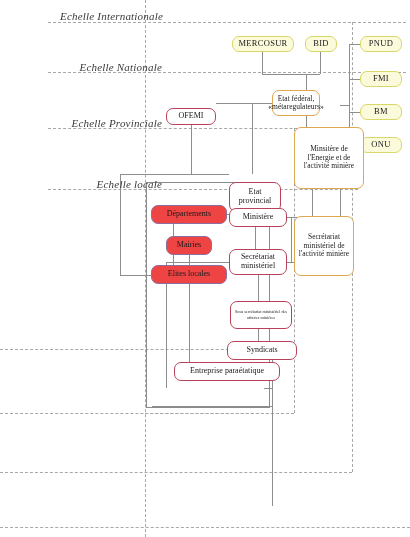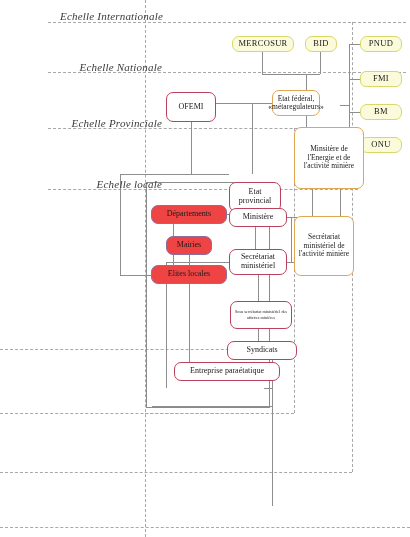--- a/index.html
+++ b/index.html
@@ -163,27 +163,27 @@
   <div class="conn v" style="left:166px;top:284px;height:94px;"></div>
 
   <div class="scale-label" style="left:60px;top:10px;width:102px;">Echelle Internationale</div>
   <div class="scale-label" style="left:60px;top:61px;width:102px;">Echelle Nationale</div>
   <div class="scale-label" style="left:60px;top:117px;width:102px;">Echelle Provinciale</div>
   <div class="scale-label" style="left:60px;top:178px;width:102px;">Echelle locale</div>
 
   <div class="node yellow" style="left:232px;top:36px;width:62px;height:16px;">MERCOSUR</div>
   <div class="node yellow" style="left:305px;top:36px;width:32px;height:16px;">BID</div>
   <div class="node yellow" style="left:360px;top:36px;width:42px;height:16px;">PNUD</div>
-  <div class="node yellow" style="left:360px;top:71px;width:42px;height:16px;border-radius:6px;">FMI</div>
+  <div class="node yellow" style="left:360px;top:71px;width:42px;height:16px;">FMI</div>
   <div class="node yellow" style="left:360px;top:104px;width:42px;height:16px;">BM</div>
   <div class="node yellow" style="left:360px;top:137px;width:42px;height:16px;">ONU</div>
 
   <div class="node orange" style="left:272px;top:90px;width:48px;height:26px;">Etat fédéral, «métaregulateurs»</div>
 
-  <div class="node crimson" style="left:166px;top:92px;width:50px;height:30px;">OFEMI</div>
+  <div class="node crimson" style="left:166px;top:108px;width:50px;height:17px;">OFEMI</div>
 
   <div class="node orange" style="left:294px;top:127px;width:70px;height:62px;">Minsitère de l'Energie et de l'activité minière</div>
 
   <div class="node crimson" style="left:229px;top:159px;width:52px;height:30px;margin-top:23px;">Etat provincial</div>
 
   <div class="node purple" style="left:151px;top:205px;width:76px;height:19px;">Départements</div>
   <div class="node purple" style="left:166px;top:236px;width:46px;height:19px;">Mairies</div>
   <div class="node purple" style="left:151px;top:265px;width:76px;height:19px;">Elites locales</div>
 
   <div class="node crimson" style="left:229px;top:208px;width:58px;height:19px;">Ministère</div>

